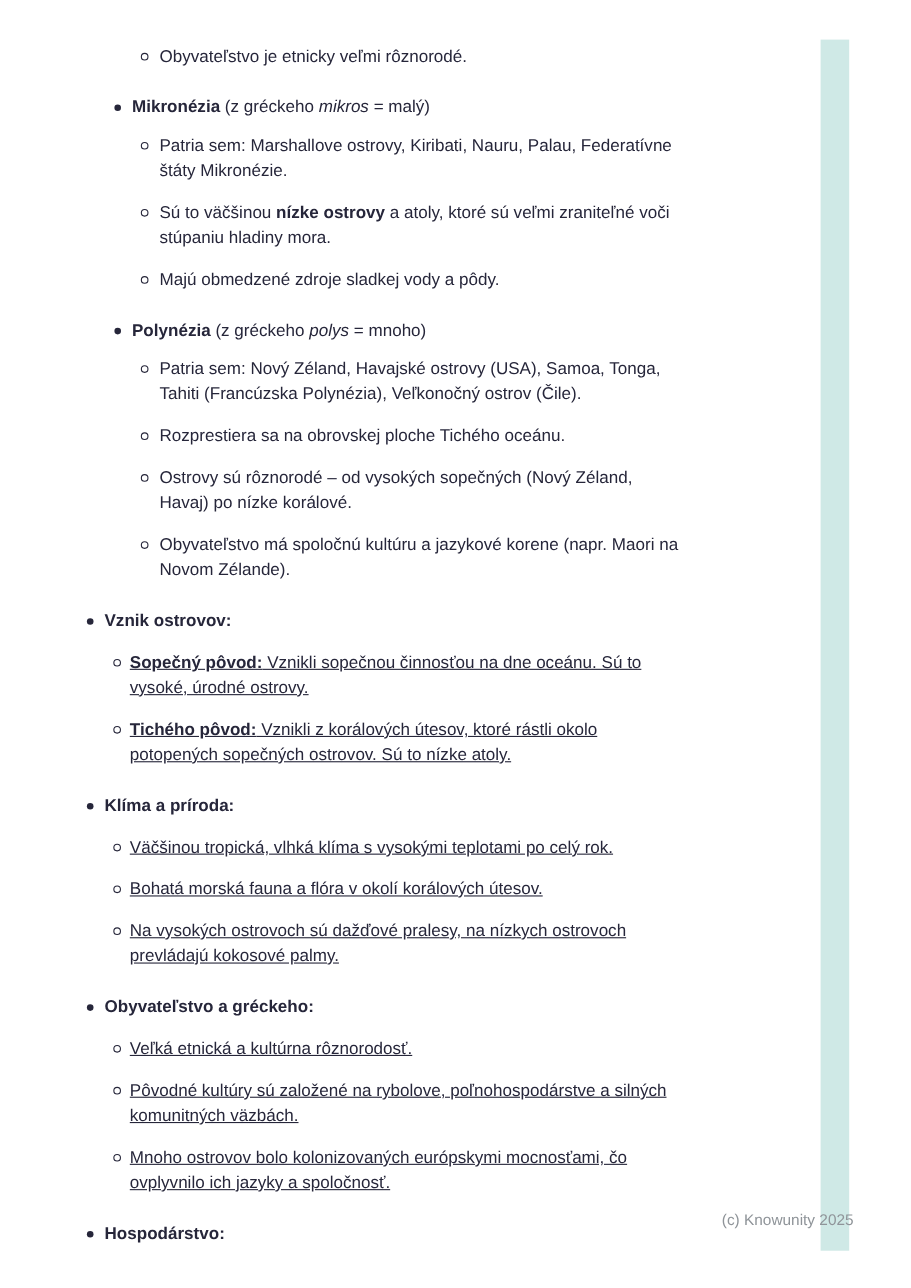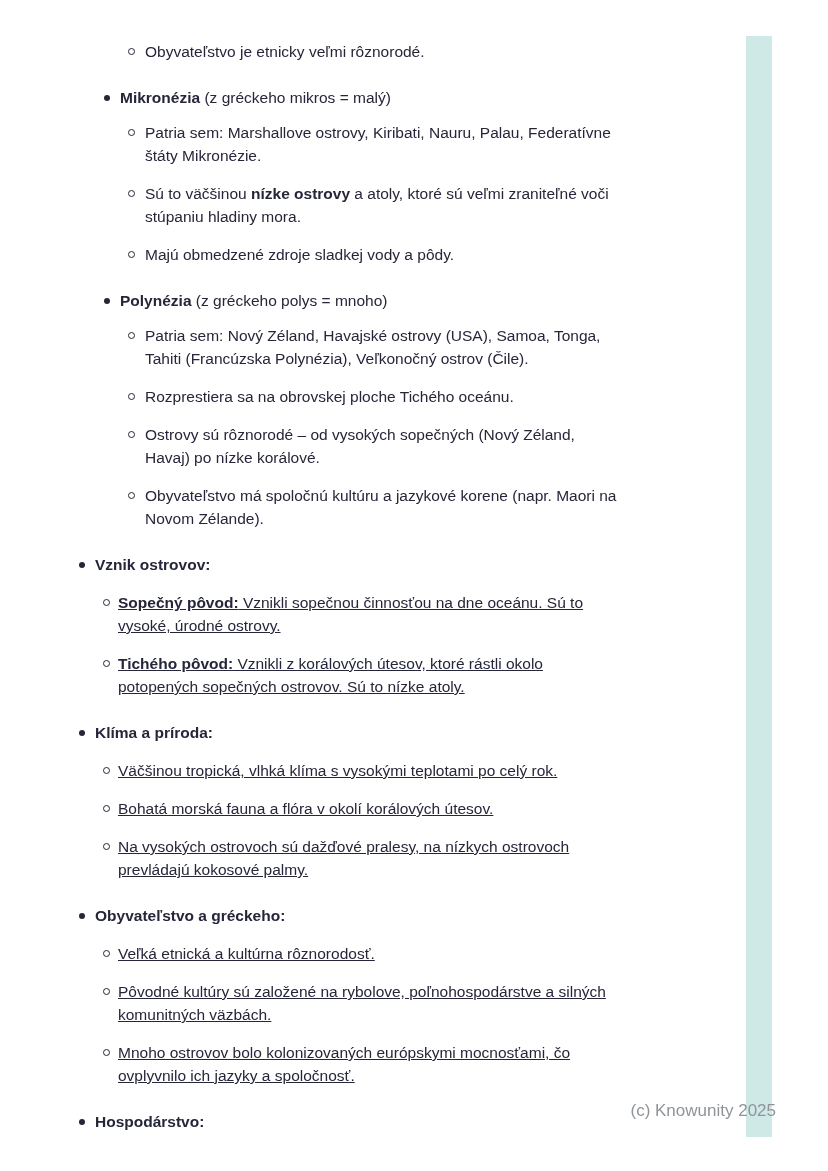--- a/index.html
+++ b/index.html
@@ -44,25 +44,25 @@
   .item.lvl4 .marker { left: 128px; }
   .marker {
     position: absolute;
     top: 8px;
     width: 7px; height: 7px;
     border-radius: 50%;
   }
   .marker.disc { background: #26263a; width: 6px; height: 6px; top: 8.5px; }
   .marker.circle { border: 1.5px solid #26263a; background: transparent; }
   .b { font-weight: 700; }
-  .i { }
+  .i { font-style: italic; }
   .footer {
     position: absolute;
     right: 52px; top: 1101px;
-    font-size: 17px;
+    font-size: 14px;
     color: #8f9499;
     z-index: 2;
   }
 </style>
 </head>
 <body>
 
 <div class="page">
   <div class="stripe"></div>
   <div class="content">

